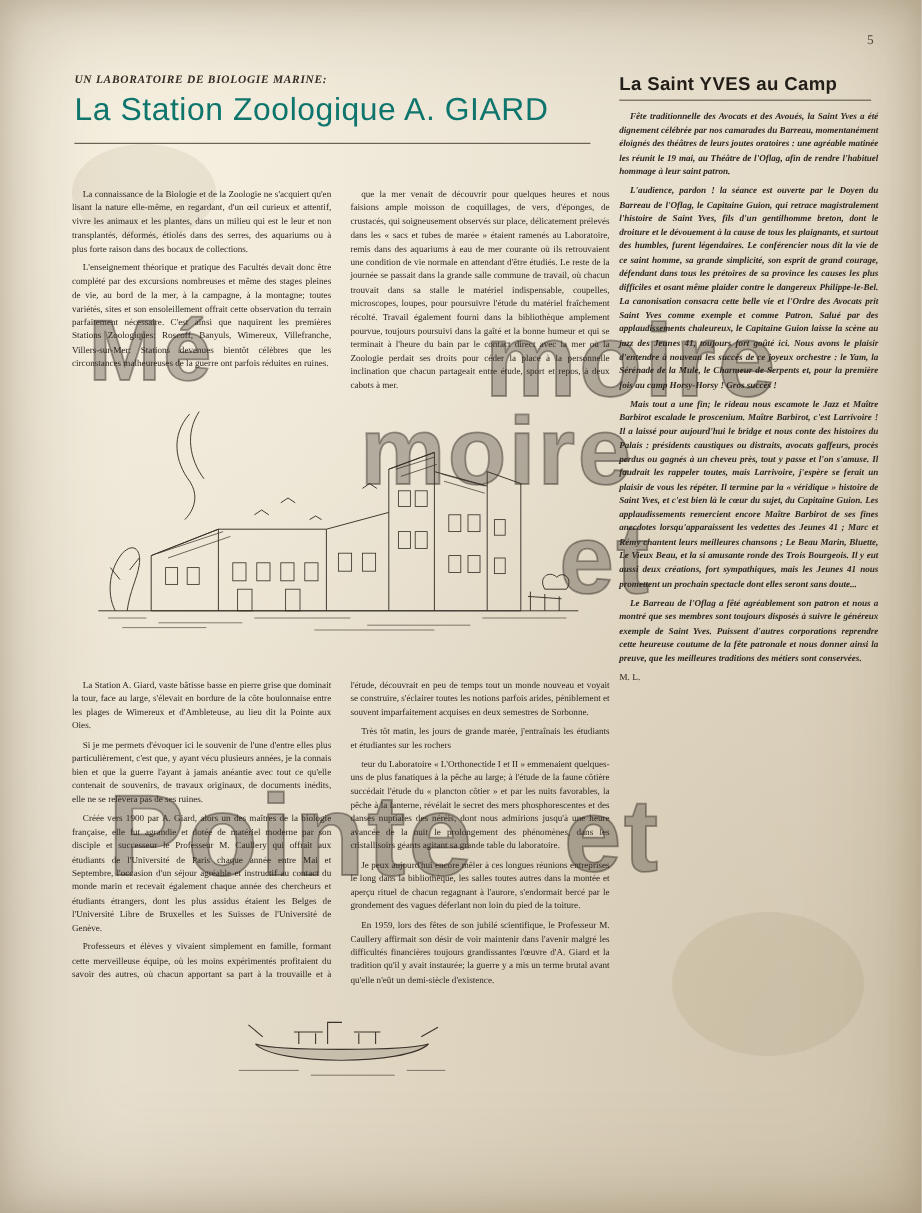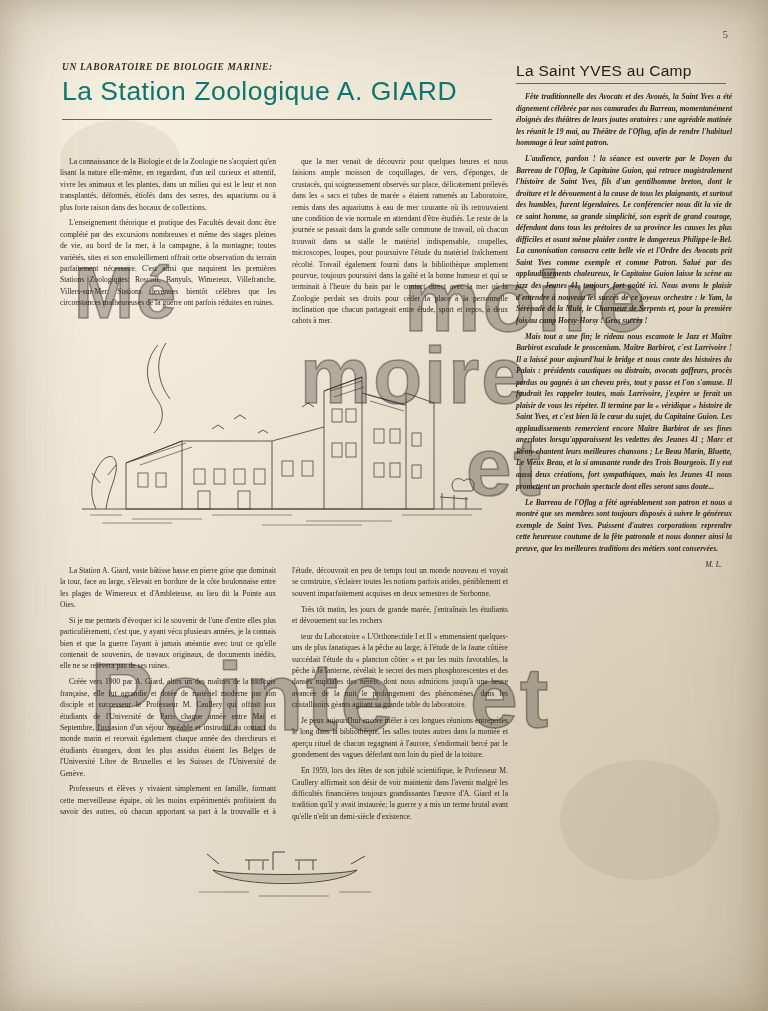--- a/index.html
+++ b/index.html
@@ -95,39 +95,37 @@
 
   
   .right {
     position:absolute; right:0; top:0; width:216px; bottom:0;
   }
   .right h2 {
     font-family:"Liberation Sans", sans-serif;
     font-size:15.5px;
     margin:0 0 3px 0;
     letter-spacing:0.3px;
-    font-weight:normal;
+    font-weight:bold;
     color:#211d18;
   }
   .right .rule-under2 {
     border-bottom:1px solid #6b6254;
     width:210px; margin:0 0 7px 0; height:0;
   }
   .right-body {
     font-size:7.6px;
     line-height:1.52;
     text-align:justify;
     font-style:italic;
     hyphens:auto;
   }
   .right-body p { margin:0 0 4.5px 0; text-indent:9px;font-weight:bold; }
   .signature {
-    text-align:right;
     font-size:7.8px;
-    font-style:italic;
     margin-top:6px;
     padding-right:10px;
   }
 
   
   .watermark {
     position:absolute; inset:0;
     pointer-events:none;
     z-index:5;
   }
@@ -257,21 +255,21 @@
             <path d="M392 158 C386 148 396 142 402 148 C408 142 416 150 410 158 Z"></path>
           </g>
         </svg>
       </div>
 
       <div class="twocol">
         <p>La Station A. Giard, vaste bâtisse basse en pierre grise que dominait la tour, face au large, s'élevait en bordure de la côte boulonnaise entre les plages de Wimereux et d'Ambleteuse, au lieu dit la Pointe aux Oies.</p>
         <p>Si je me permets d'évoquer ici le souvenir de l'une d'entre elles plus particulièrement, c'est que, y ayant vécu plusieurs années, je la connais bien et que la guerre l'ayant à jamais anéantie avec tout ce qu'elle contenait de souvenirs, de travaux originaux, de documents inédits, elle ne se relèvera pas de ses ruines.</p>
         <p>Créée vers 1900 par A. Giard, alors un des maîtres de la biologie française, elle fut agrandie et dotée de matériel moderne par son disciple et successeur le Professeur M. Caullery qui offrait aux étudiants de l'Université de Paris chaque année entre Mai et Septembre, l'occasion d'un séjour agréable et instructif au contact du monde marin et recevait également chaque année des chercheurs et étudiants étrangers, dont les plus assidus étaient les Belges de l'Université Libre de Bruxelles et les Suisses de l'Université de Genève.</p>
         <p>Professeurs et élèves y vivaient simplement en famille, formant cette merveilleuse équipe, où les moins expérimentés profitaient du savoir des autres, où chacun apportant sa part à la trouvaille et à l'étude, découvrait en peu de temps tout un monde nouveau et voyait se construire, s'éclairer toutes les notions parfois arides, péniblement et souvent imparfaitement acquises en deux semestres de Sorbonne.</p>
-        <p>Très tôt matin, les jours de grande marée, j'entraînais les étudiants et dévouement sur les rochers</p>
+        <p>Très tôt matin, les jours de grande marée, j'entraînais les étudiants et étudiantes sur les rochers</p>
         <p>teur du Laboratoire « L'Orthonectide I et II » emmenaient quelques-uns de plus fanatiques à la pêche au large; à l'étude de la faune côtière succédait l'étude du « plancton côtier » et par les nuits favorables, la pêche à la lanterne, révélait le secret des mers phosphorescentes et des danses nuptiales des néréis, dont nous admirions jusqu'à une heure avancée de la nuit le prolongement des phénomènes, dans les cristallisoirs géants agitant sa grande table du laboratoire.</p>
         <p>Je peux aujourd'hui encore mêler à ces longues réunions entreprises le long dans la bibliothèque, les salles toutes autres dans la montée et aperçu rituel de chacun regagnant à l'aurore, s'endormait bercé par le grondement des vagues déferlant non loin du pied de la toiture.</p>
         <p>En 1959, lors des fêtes de son jubilé scientifique, le Professeur M. Caullery affirmait son désir de voir maintenir dans l'avenir malgré les difficultés financières toujours grandissantes l'œuvre d'A. Giard et la tradition qu'il y avait instaurée; la guerre y a mis un terme brutal avant qu'elle n'eût un demi-siècle d'existence.</p>
       </div>
 
 
       <div class="figure-bottom">
         <svg width="190" height="70" viewBox="0 0 190 70" xmlns="http://www.w3.org/2000/svg">
           <g stroke="#3a332a" fill="none" stroke-width="0.9">
             <path d="M24 40 C40 56 150 56 168 40 C150 46 40 46 24 40 Z" fill="#3a332a" opacity="0.15"></path>

